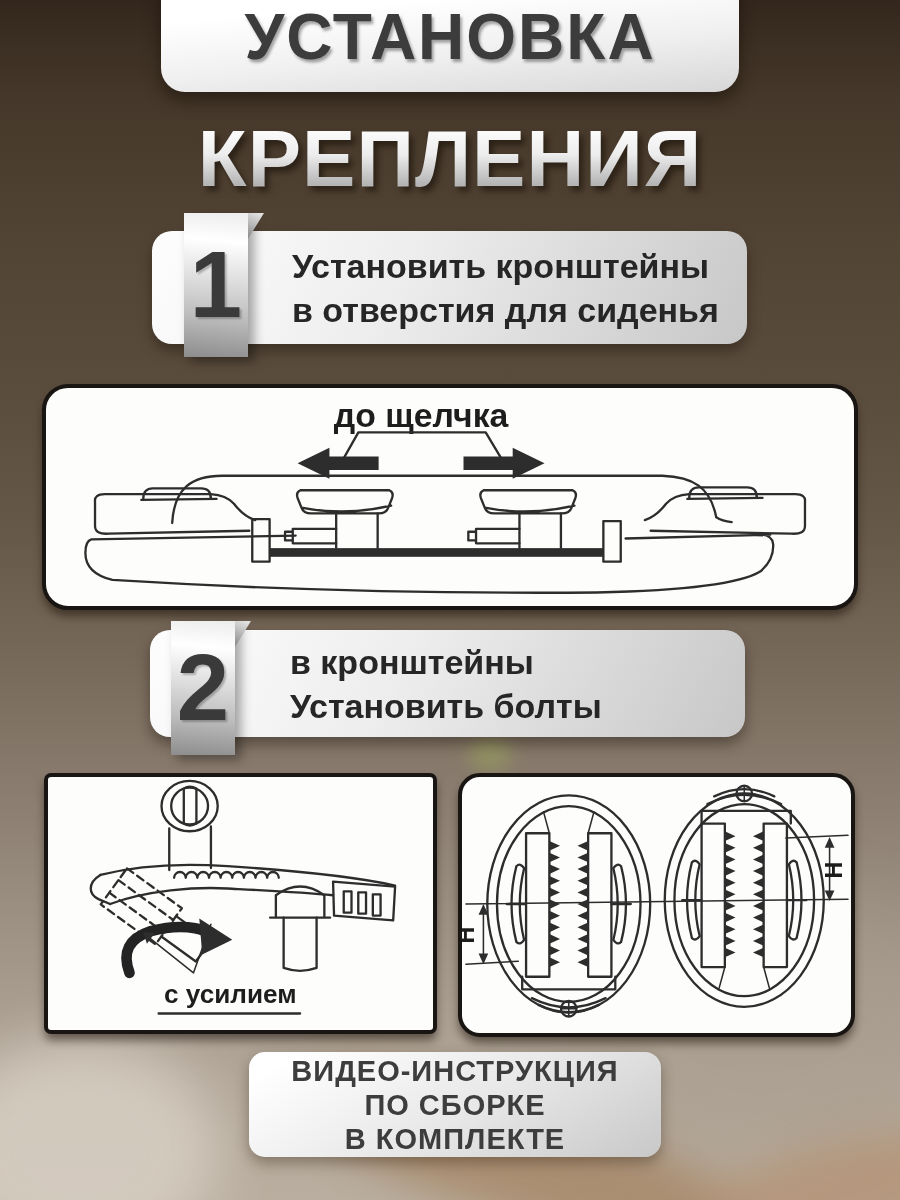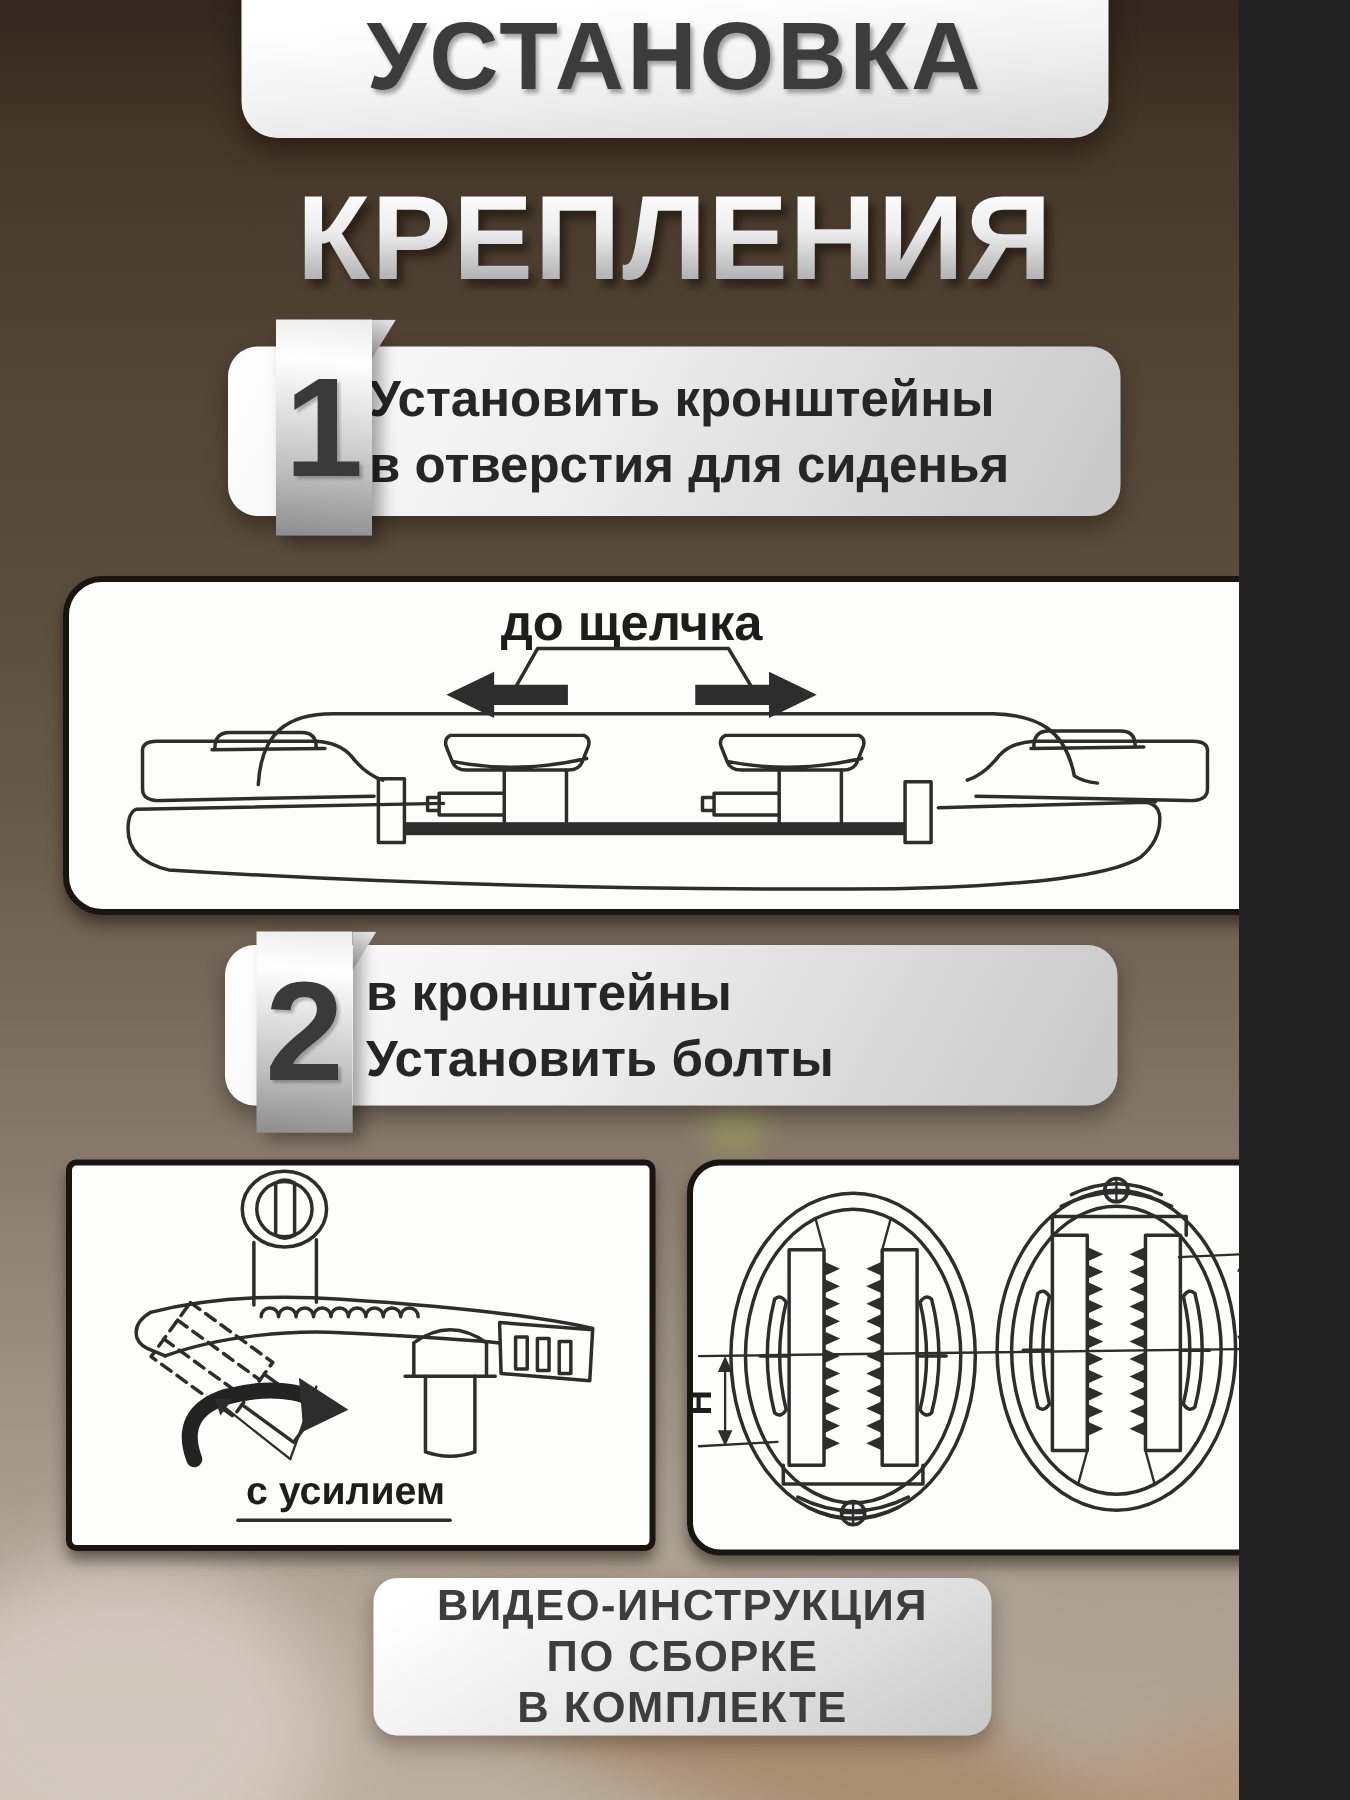--- a/index.html
+++ b/index.html
@@ -1,17 +1,17 @@
 <!DOCTYPE html>
 <html><head>
 <meta charset="utf-8">
 <style>
   html,body{margin:0;padding:0;background:#222;}
   .canvas{
-    position:relative;width:826px;height:1200px;overflow:hidden;
+    position:relative;width:900px;height:1200px;overflow:hidden;
     font-family:"Liberation Sans","DejaVu Sans",sans-serif;
     -webkit-font-smoothing:antialiased;
   }
   
   .bg{position:absolute;inset:0;
     background:linear-gradient(180deg,
       #33271d 0%, #453729 8%, #524435 20%, #5a4c3d 32%,
       #665848 44%, #77695a 55%, #87796b 64%, #968a7c 73%,
       #a59a8c 82%, #b1a698 90%, #b9ae9f 100%);
   }
@@ -45,21 +45,21 @@
   
   .banner{
     position:absolute;
     background:linear-gradient(118deg,#fcfcfc 4%,#ededed 42%,#c7c7c7 100%);
     border-radius:20px;
     box-shadow:0 7px 14px rgba(20,12,5,.4);
     display:flex;align-items:center;
   }
   .banner1{left:152px;top:231px;width:595px;height:113px;}
   .banner2{left:150px;top:630px;width:595px;height:107px;}
-  .step-text{padding-left:94px;font-size:34px;line-height:44px;font-weight:800;color:#262626;}
+  .step-text{padding-left:94px;font-size:34px;line-height:44px;font-weight:800;color:#262626;margin-left:46px;}
   .ribbon{
     position:absolute;width:64px;
     background:linear-gradient(185deg,#ececec 0%,#ffffff 20%,#dcdcdc 48%,#bcbcbc 72%,#8d8d8d 100%);
     box-shadow:6px 5px 10px rgba(0,0,0,.35);
     display:flex;align-items:center;justify-content:center;
   }
   .ribbon1{left:184px;top:213px;height:144px;}
   .ribbon2{left:171px;top:621px;height:134px;}
   .ribbon .fold{
     position:absolute;right:-16px;top:0;width:16px;height:26px;

